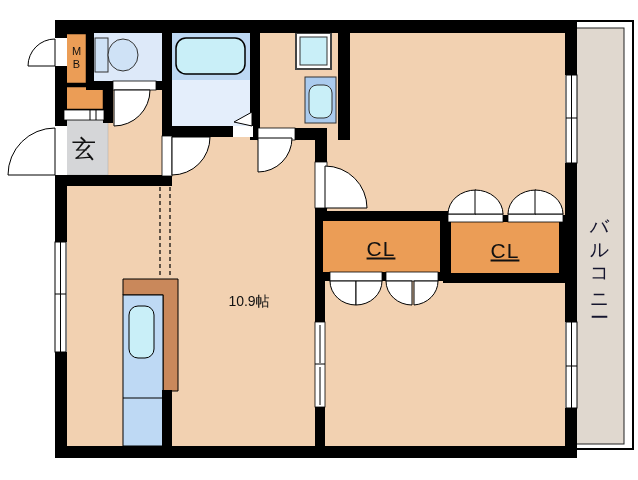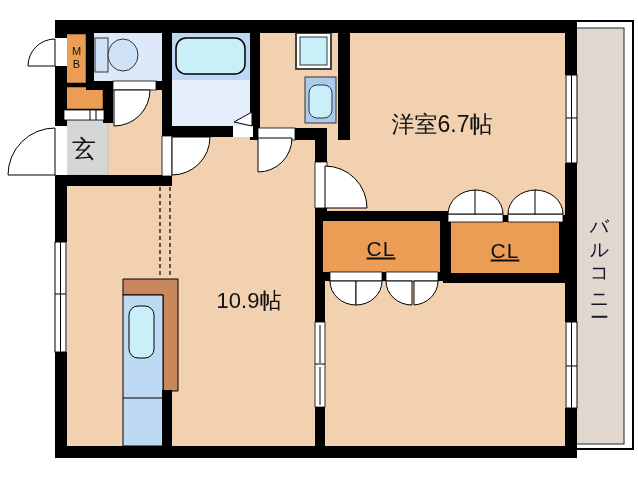--- a/index.html
+++ b/index.html
@@ -9,21 +9,21 @@
     --kbrown:#c9885b; --kbase:#bed9f4; --ink:#111111;
   }
   html,body{margin:0;padding:0;background:#ffffff;}
   #plan{position:relative;width:638px;height:480px;background:#ffffff;overflow:hidden;
         font-family:"Liberation Sans","DejaVu Sans",sans-serif;}
   #plan svg{position:absolute;left:0;top:0;}
   .lbl{position:absolute;transform:translate(-50%,-50%);color:var(--ink);
        white-space:nowrap;line-height:1;z-index:5;}
   .lbl.room{font-size:23px;}
   .lbl.ldk1{font-size:27px;letter-spacing:1px;}
-  .lbl.ldk2{font-size:22px;}
+  .lbl.ldk2{font-size:14px;}
   .lbl.cl{font-size:21px;letter-spacing:1px;text-decoration:underline;}
   .lbl.gen{font-size:24px;}
   .lbl.vert{writing-mode:vertical-rl;text-orientation:upright;}
   .lbl.balc{font-size:19px;letter-spacing:4px;color:#15152e;}
   .lbl.mb{font-size:11px;letter-spacing:1px;}
 </style>
 </head>
 <body>
 
 <div id="plan">
@@ -138,20 +138,19 @@
     <line x1="566" y1="118" x2="577" y2="118" stroke="#000" stroke-width="1"></line>
     <rect x="566" y="322" width="11" height="86" fill="#fff" stroke="#000" stroke-width="1"></rect>
     <line x1="571.5" y1="322" x2="571.5" y2="408" stroke="#000" stroke-width="1"></line>
     <line x1="566" y1="366" x2="577" y2="366" stroke="#000" stroke-width="1"></line>
 
     <rect x="64" y="110" width="40" height="10" fill="#fff" stroke="#000" stroke-width="0.8"></rect>
     <line x1="90" y1="110" x2="90" y2="120" stroke="#000" stroke-width="1"></line>
     <line x1="96" y1="110" x2="96" y2="120" stroke="#000" stroke-width="1"></line>
   </svg>
 
-  <div class="lbl room" style="left:442px;top:124px;">洋室6.7帖</div>
   <div class="lbl ldk2" style="left:249px;top:301px;">10.9帖</div>
   <div class="lbl cl" style="left:381px;top:248px;">CL</div>
   <div class="lbl cl" style="left:505px;top:250px;">CL</div>
   <div class="lbl gen" style="left:84px;top:149px;">玄</div>
   <div class="lbl vert balc" style="left:600px;top:258px;">バルコニー</div>
   <div class="lbl vert mb" style="left:76px;top:58px;">MB</div>
 </div>
 
 </body></html>

